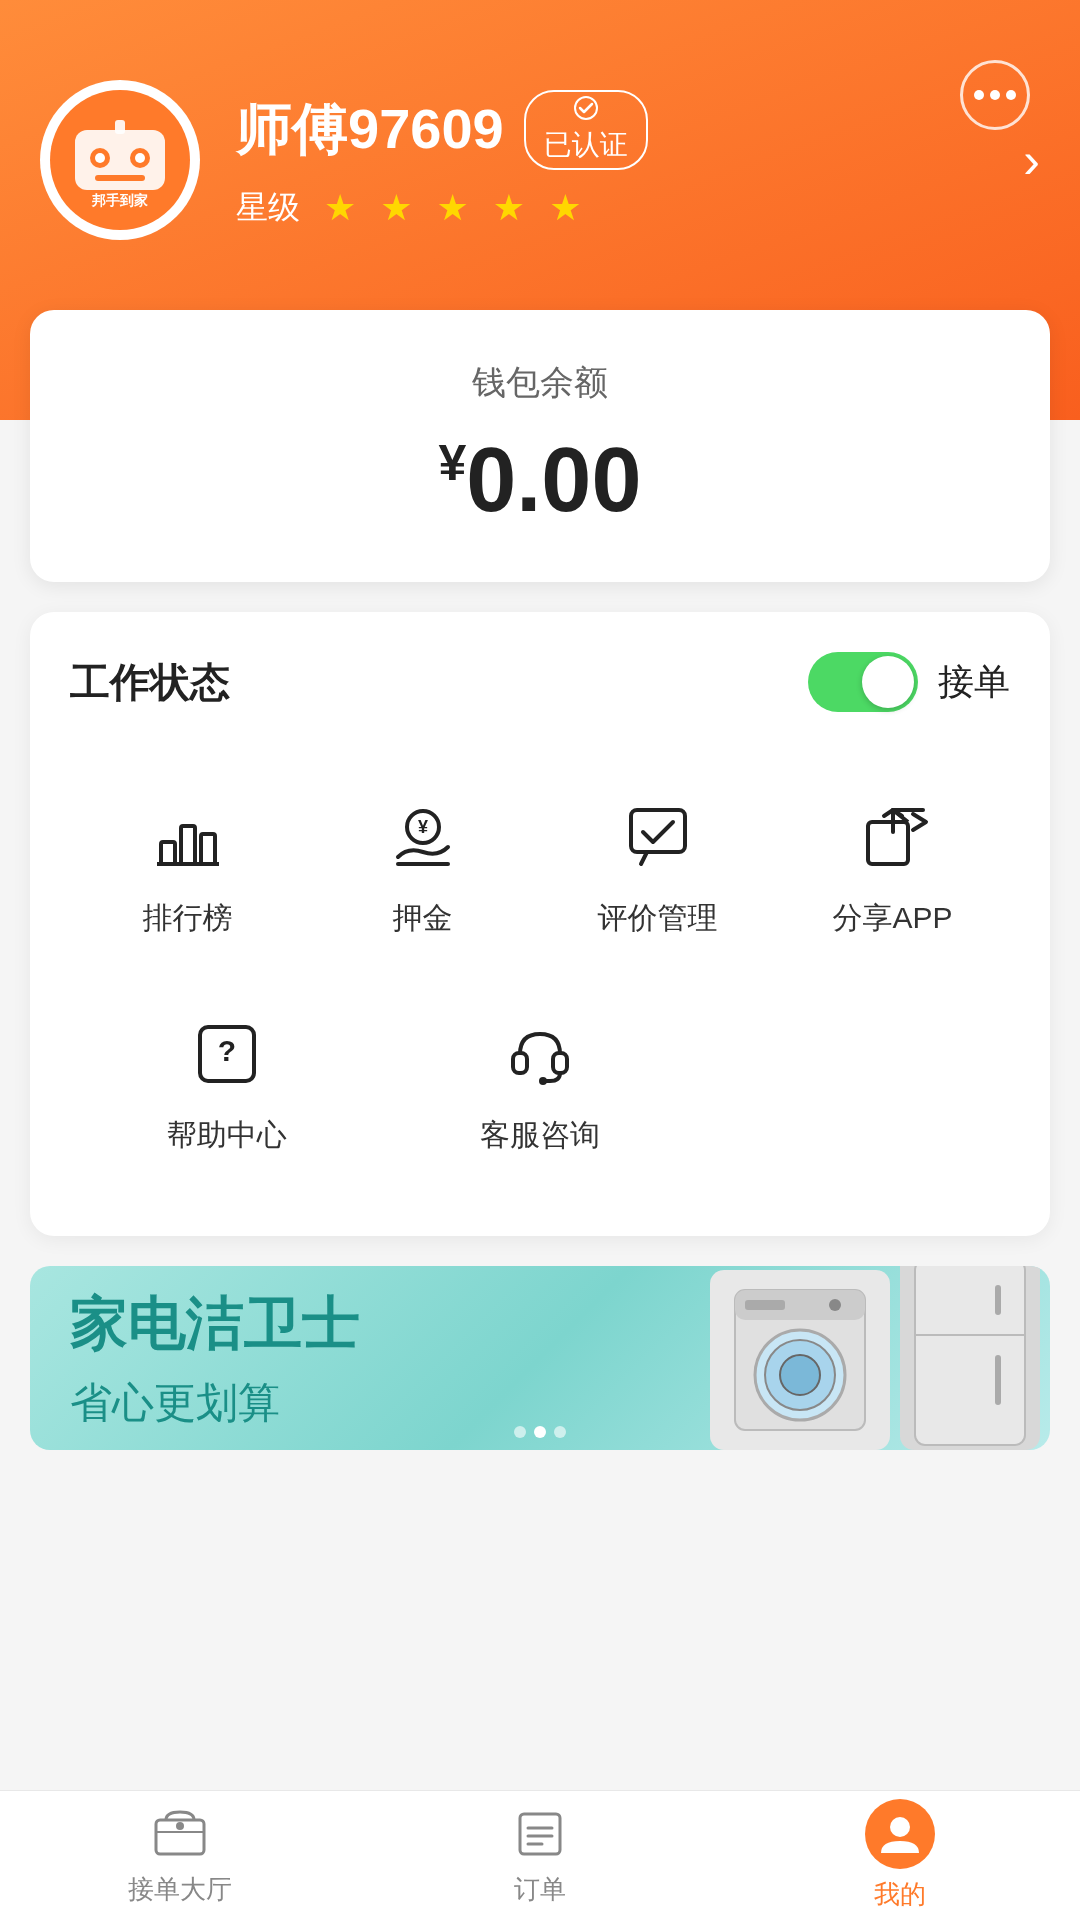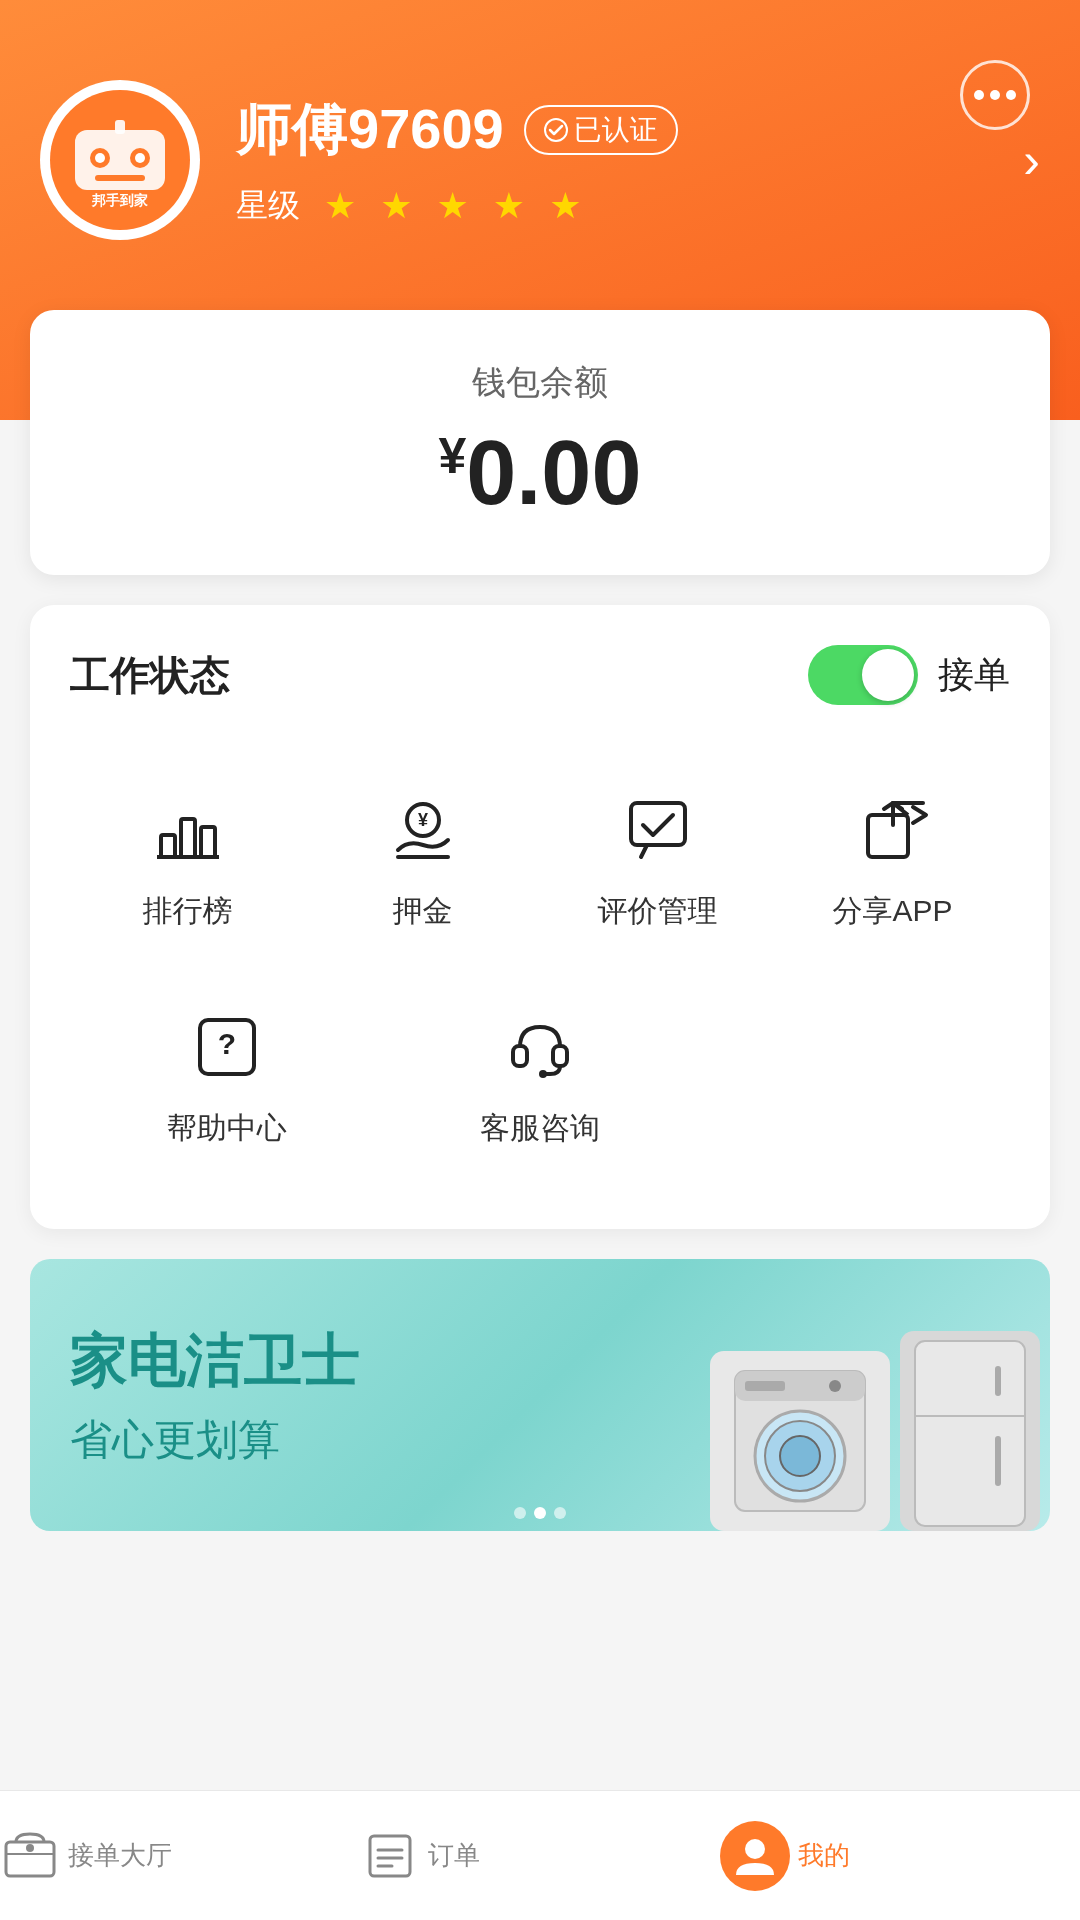--- a/index.html
+++ b/index.html
@@ -97,20 +97,21 @@
     .verified-badge {
       background: transparent;
       border: 2px solid white;
       border-radius: 30px;
       padding: 4px 18px;
       color: white;
       font-size: 28px;
       display: flex;
       align-items: center;
       gap: 6px;
+      flex-direction: column;
     }
 
     .stars-row {
       display: flex;
       align-items: center;
       gap: 24px;
     }
 
     .stars-label {
       color: white;
@@ -138,21 +139,21 @@
       padding: 50px 40px;
       text-align: center;
       box-shadow: 0 4px 20px rgba(0,0,0,0.08);
       position: relative;
       z-index: 10;
     }
 
     .wallet-title {
       font-size: 34px;
       color: #666;
-      margin-bottom: 16px;
+      margin-bottom: 23px;
     }
 
     .wallet-amount {
       font-size: 90px;
       font-weight: bold;
       color: #222;
     }
 
     .wallet-amount .currency {
       font-size: 50px;
@@ -247,21 +248,21 @@
       display: grid;
       grid-template-columns: repeat(3, 1fr);
       gap: 0;
     }
 
     
     .banner {
       margin: 30px 30px 0 30px;
       border-radius: 20px;
       overflow: hidden;
-      height: 272px;
+      height: 184px;
       background: linear-gradient(135deg, #a8e6e0 0%, #7dd5ce 50%, #b8ebea 100%);
       position: relative;
       display: flex;
       align-items: center;
     }
 
     .banner-text-area {
       padding: 30px 40px;
       z-index: 2;
     }
@@ -343,21 +344,21 @@
       height: 130px;
       background: white;
       border-top: 1px solid #e8e8e8;
       display: flex;
       align-items: center;
       justify-content: space-around;
     }
 
     .nav-item {
       display: flex;
-      flex-direction: row;
+      flex-direction: column;
       align-items: center;
       gap: 8px;
       cursor: pointer;
       flex: 1;
     }
 
     .nav-icon {
       width: 60px;
       height: 60px;
       display: flex;

